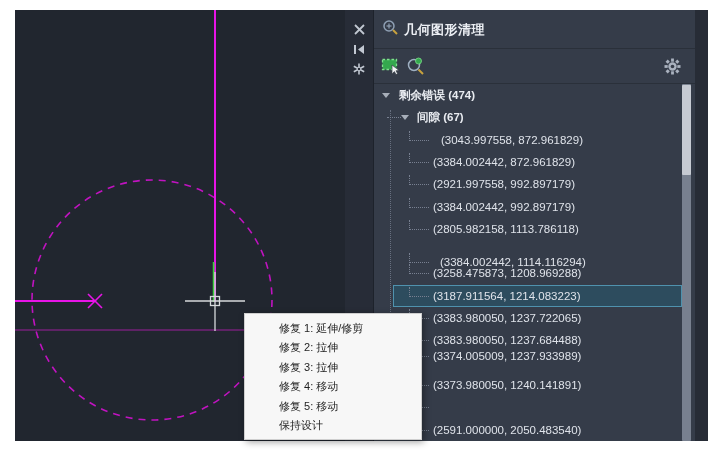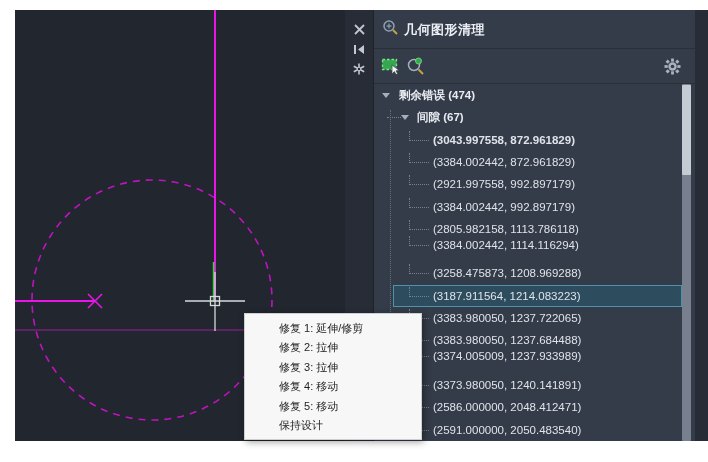--- a/index.html
+++ b/index.html
@@ -152,39 +152,39 @@
           <span class="tri" style="margin-left:8px;"></span>
           <span class="tlabel" style="margin-left:9px;font-weight:bold;">剩余错误 (474)</span>
         </div>
         <div class="trow" style="top: 22.3px;">
           <span class="conn" style="margin-left:13px;width:14px;border-left:none;height:1px;margin-top:0;"></span>
           <span class="tri"></span>
           <span class="tlabel" style="margin-left:8px;font-weight:bold;">间隙 (67)</span>
         </div>
         <div class="trow" style="top: 44.6px;">
           <span class="conn" style="margin-left: 35px; width: 20px;"></span>
-          <span class="tlabel leaf-label" style="margin-left: 4px; font-weight: bold;">(3043.997558, 872.961829)</span>
+          <span class="tlabel leaf-label" style="margin-left: 12px;">(3043.997558, 872.961829)</span>
         </div>
         <div class="trow" style="top: 66.9px;">
           <span class="conn" style="margin-left: 35px; width: 20px;"></span>
           <span class="tlabel leaf-label" style="margin-left: 4px;">(3384.002442, 872.961829)</span>
         </div>
         <div class="trow" style="top: 89.2px;">
           <span class="conn" style="margin-left: 35px; width: 20px;"></span>
           <span class="tlabel leaf-label" style="margin-left: 4px;">(2921.997558, 992.897179)</span>
         </div>
         <div class="trow" style="top: 111.5px;">
           <span class="conn" style="margin-left: 35px; width: 20px;"></span>
           <span class="tlabel leaf-label" style="margin-left: 4px;">(3384.002442, 992.897179)</span>
         </div>
         <div class="trow" style="top: 133.8px;">
           <span class="conn" style="margin-left: 35px; width: 20px;"></span>
           <span class="tlabel leaf-label" style="margin-left: 4px;">(2805.982158, 1113.786118)</span>
         </div>
-        <div class="trow" style="top: 150px;">
+        <div class="trow" style="top: 167px; gap: 7px;">
           <span class="conn" style="margin-left: 35px; width: 20px;"></span>
           <span class="tlabel leaf-label" style="margin-left: 4px;">(3384.002442, 1114.116294)</span>
         </div>
         <div class="trow" style="top: 178.4px;">
           <span class="conn" style="margin-left: 35px; width: 20px;"></span>
           <span class="tlabel leaf-label" style="margin-left: 4px;">(3258.475873, 1208.969288)</span>
         </div>
         <div class="trow" style="top: 200.7px; align-items: center;">
           <div class="selbox"></div>
           <span class="conn" style="margin-left: 35px; width: 20px;"></span>
@@ -201,21 +201,20 @@
         <div class="trow" style="top: 261px;">
           <span class="conn" style="margin-left: 35px; width: 20px;"></span>
           <span class="tlabel leaf-label" style="margin-left: 4px;">(3374.005009, 1237.933989)</span>
         </div>
         <div class="trow" style="top: 289.9px;">
           <span class="conn" style="margin-left: 35px; width: 20px;"></span>
           <span class="tlabel leaf-label" style="margin-left: 4px;">(3373.980050, 1240.141891)</span>
         </div>
         <div class="trow" style="top: 312.2px;">
           <span class="conn" style="margin-left: 35px; width: 20px;"></span>
-          <span class="tlabel leaf-label" style="margin-left: 4px;">(2586.000000, 2048.412471)</span>
         </div>
         <div class="trow" style="top: 334.5px;">
           <span class="conn" style="margin-left: 35px; width: 20px;"></span>
           <span class="tlabel leaf-label" style="margin-left: 4px;">(2591.000000, 2050.483540)</span>
         </div>
       </div>
 
     <div class="scroll-track">
       <div class="scroll-thumb"></div>
     </div>

